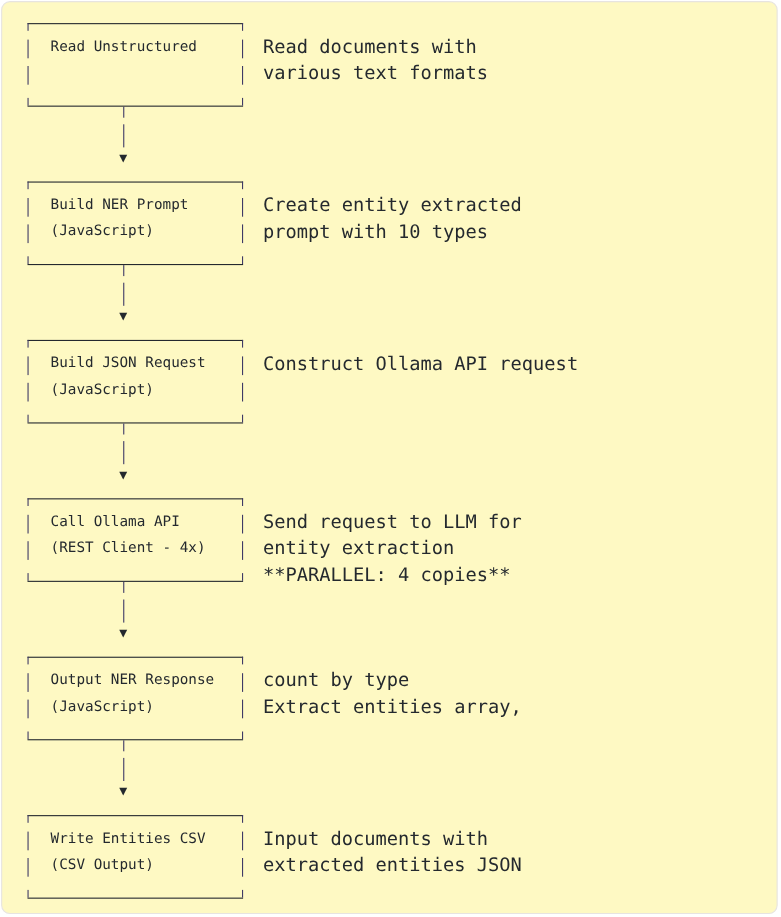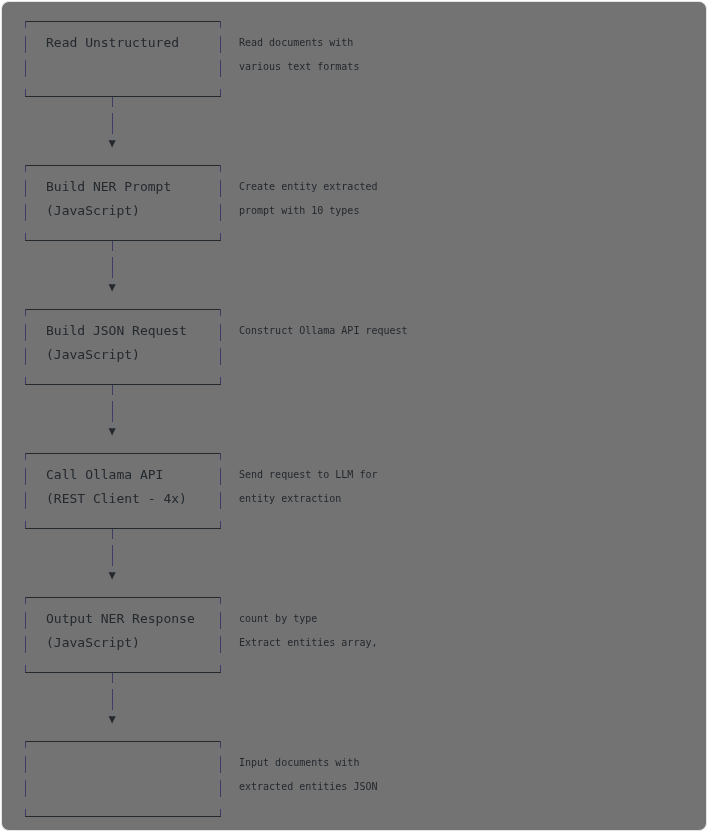--- a/index.html
+++ b/index.html
@@ -12,21 +12,21 @@
     height: 834px;
     font-family: "DejaVu Sans Mono", "Liberation Mono", monospace;
   }
 
   #card {
     position: absolute;
     left: 1px;
     top: 1px;
     width: 704px;
     height: 828px;
-    background: #737373;
+    background: #fef9c3;
     border: 1px solid #e7e4e0;
     border-radius: 8px;
     overflow: hidden;
   }
 
   #flow {
     position: absolute;
     left: 0;
     top: 0;
     width: 704px;
@@ -95,21 +95,21 @@
     letter-spacing: 0px;
   }
   .box-text .ln { display: block; height: 24px; }
 
   
   .desc {
     position: absolute;
     left: 237px;
     top: 10px;
     width: 450px;
-    font-size: 10px;
+    font-size: 17px;
     line-height: 24px;
     color: #24292e;
     white-space: pre;
   }
   .desc .ln { display: block; height: 24px; }
 
   
   .connector {
     position: absolute;
     left: 0;
@@ -219,21 +219,21 @@
           <div class="corner tl"></div>
           <div class="corner tr"></div>
           <div class="corner bl"></div>
           <div class="corner br"></div>
           <div class="pipe l row1"></div>
           <div class="pipe l row2"></div>
           <div class="pipe r row1"></div>
           <div class="pipe r row2"></div>
           <div class="box-text"><span class="ln">Call Ollama API</span><span class="ln">(REST Client - 4x)</span></div>
         </div>
-        <div class="desc"><span class="ln">Send request to LLM for</span><span class="ln">entity extraction</span></div>
+        <div class="desc"><span class="ln">Send request to LLM for</span><span class="ln">entity extraction</span><span class="ln">**PARALLEL: 4 copies**</span></div>
       </div>
       <div class="connector" style="top: 527px;">
         <div class="conn-stub"></div>
         <div class="conn-line"></div>
         <div class="conn-arrow">▼</div>
       </div>
       <div class="step" style="top: 595px;">
         <div class="box">
           <div class="box-top"></div>
           <div class="box-bottom"></div>
@@ -259,18 +259,18 @@
           <div class="box-top"></div>
           <div class="box-bottom"></div>
           <div class="corner tl"></div>
           <div class="corner tr"></div>
           <div class="corner bl"></div>
           <div class="corner br"></div>
           <div class="pipe l row1"></div>
           <div class="pipe l row2"></div>
           <div class="pipe r row1"></div>
           <div class="pipe r row2"></div>
-          <div class="box-text"></div>
+          <div class="box-text"><span class="ln">Write Entities CSV</span><span class="ln">(CSV Output)</span></div>
         </div>
         <div class="desc"><span class="ln">Input documents with</span><span class="ln">extracted entities JSON</span></div>
       </div>
     </div>
 </div>
 
 </body></html>

